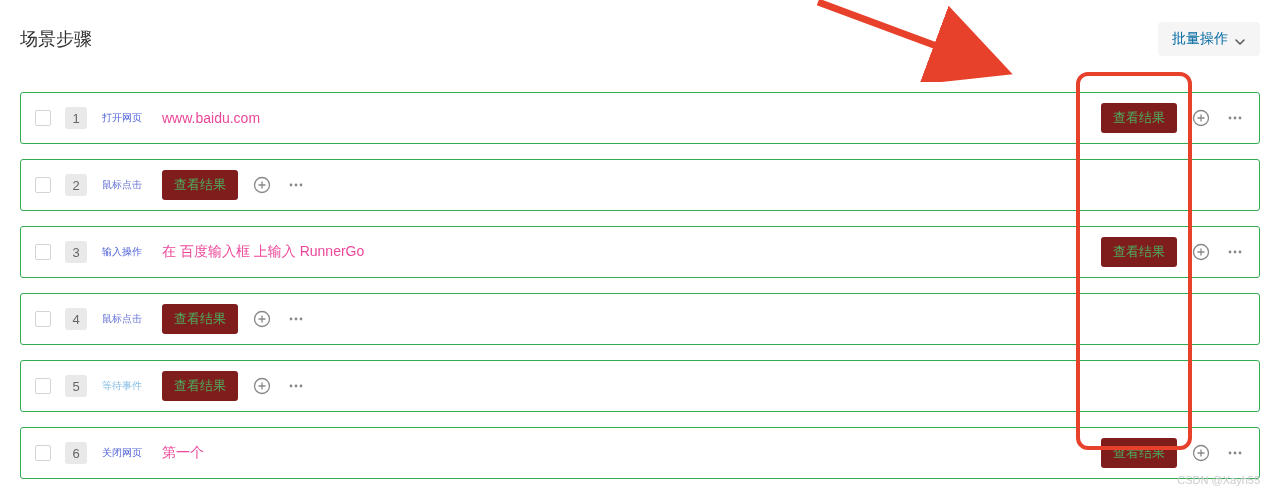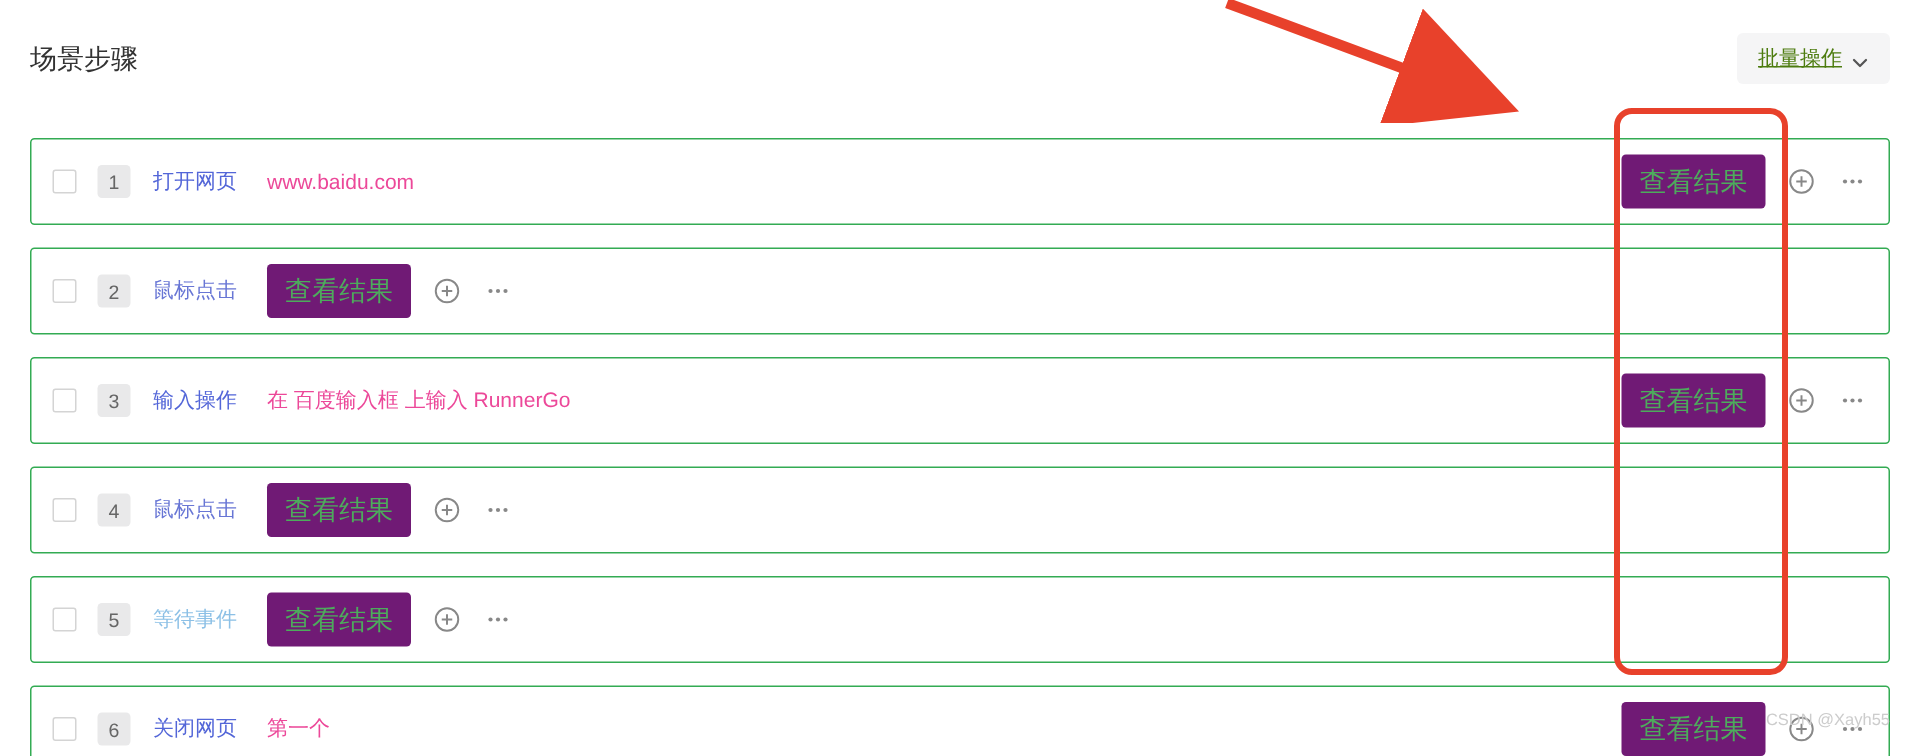--- a/index.html
+++ b/index.html
@@ -27,23 +27,22 @@
     }
     .bulk-btn {
       display: flex;
       align-items: flex-end;
       gap: 6px;
       background: #f5f5f6;
       border: none;
       padding: 8px 14px;
       border-radius: 4px;
       font-size: 14px;
-      color: #4d7c0f;
+      color: #0369a1;
       cursor: pointer;
-      text-decoration: underline;
     }
     .bulk-btn svg {
       width: 12px;
       height: 12px;
     }
     .steps-container {
       padding: 0 20px 20px 20px;
       display: flex;
       flex-direction: column;
       gap: 15px;
@@ -76,44 +75,44 @@
       border-radius: 3px;
       display: flex;
       align-items: center;
       justify-content: center;
       font-size: 13px;
       color: #666;
       margin-right: 15px;
       flex-shrink: 0;
     }
     .step-type {
-      font-size: 14px;
+      font-size: 10px;
       margin-right: 20px;
       flex-shrink: 0;
       font-family: Liberation Mono, monospace;
     }
     .type-blue { color: #5366d8; }
     .type-blueish { color: #6876d5; }
     .type-light { color: #8cc0e6; }
     .step-desc {
       font-size: 14px;
       color: #ec4899;
       flex: 1;
     }
     .step-actions {
       display: flex;
       align-items: center;
       gap: 14px;
       flex-shrink: 0;
     }
     .view-result-btn {
-      background: #701a75;
+      background: #7f1d1d;
       border: none;
       padding: 6px 12px;
-      font-size: 18px;
+      font-size: 13px;
       color: #4dab5c;
       border-radius: 3px;
       cursor: pointer;
     }
     .icon-btn {
       width: 20px;
       height: 20px;
       display: flex;
       align-items: center;
       justify-content: center;

